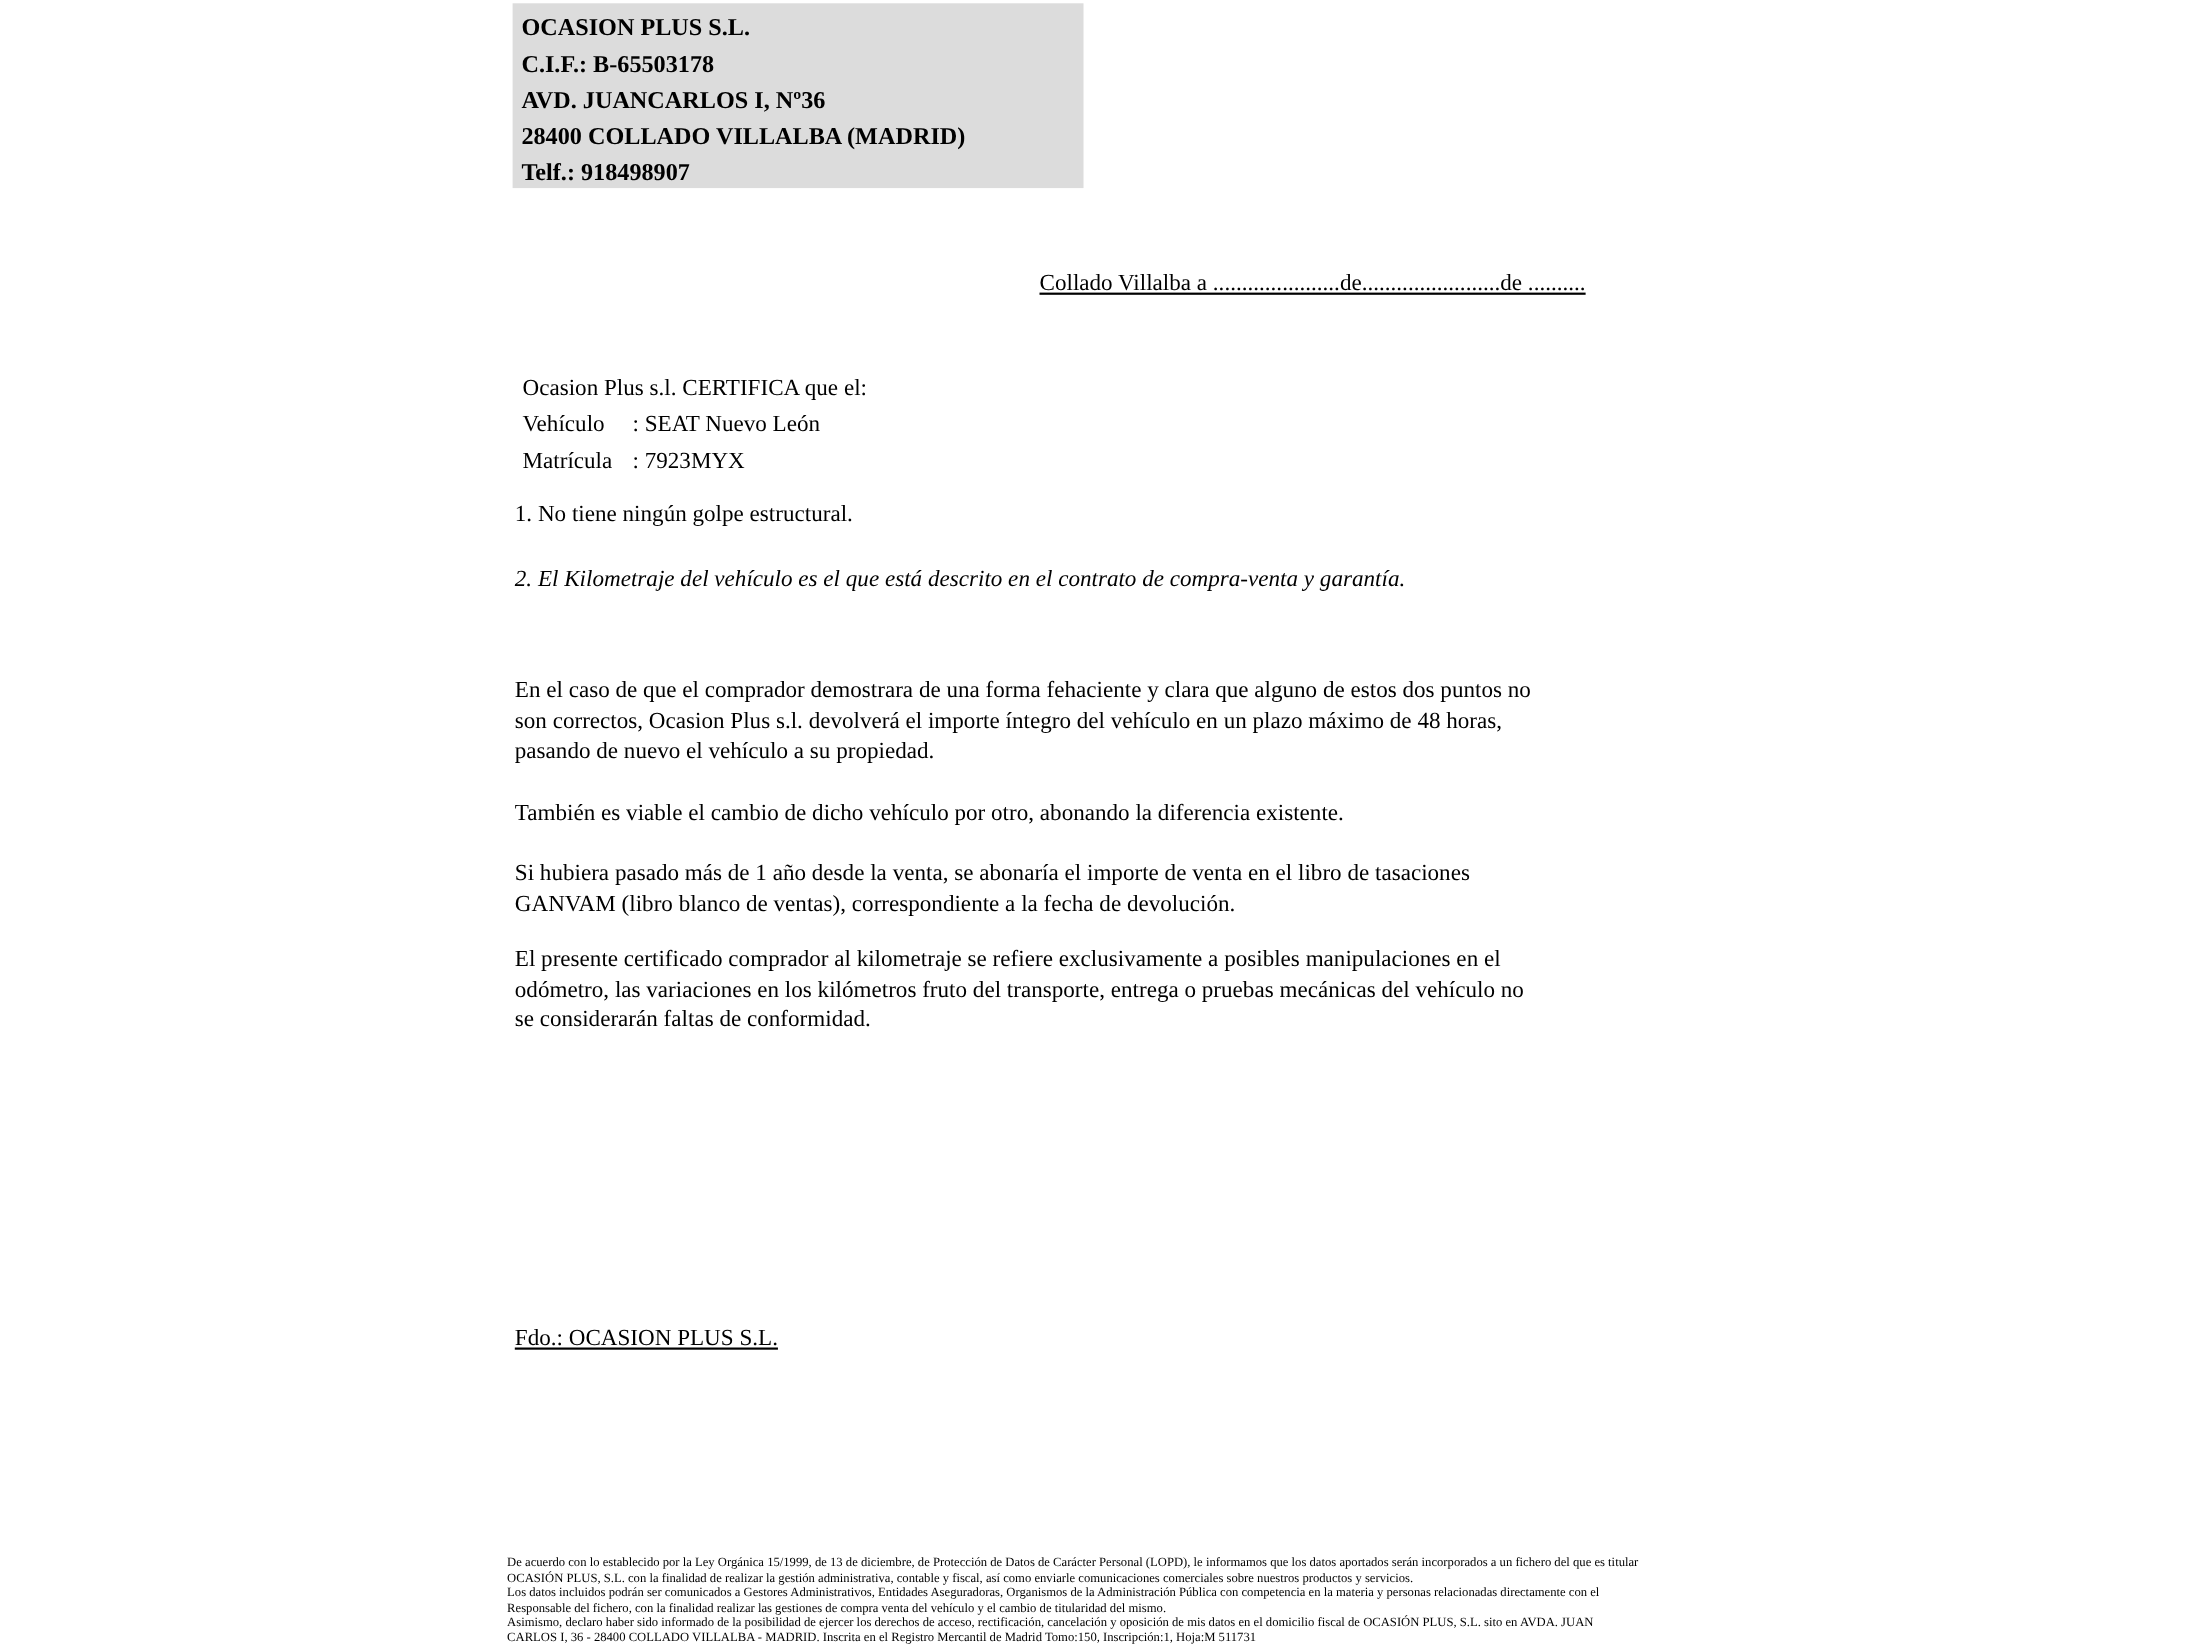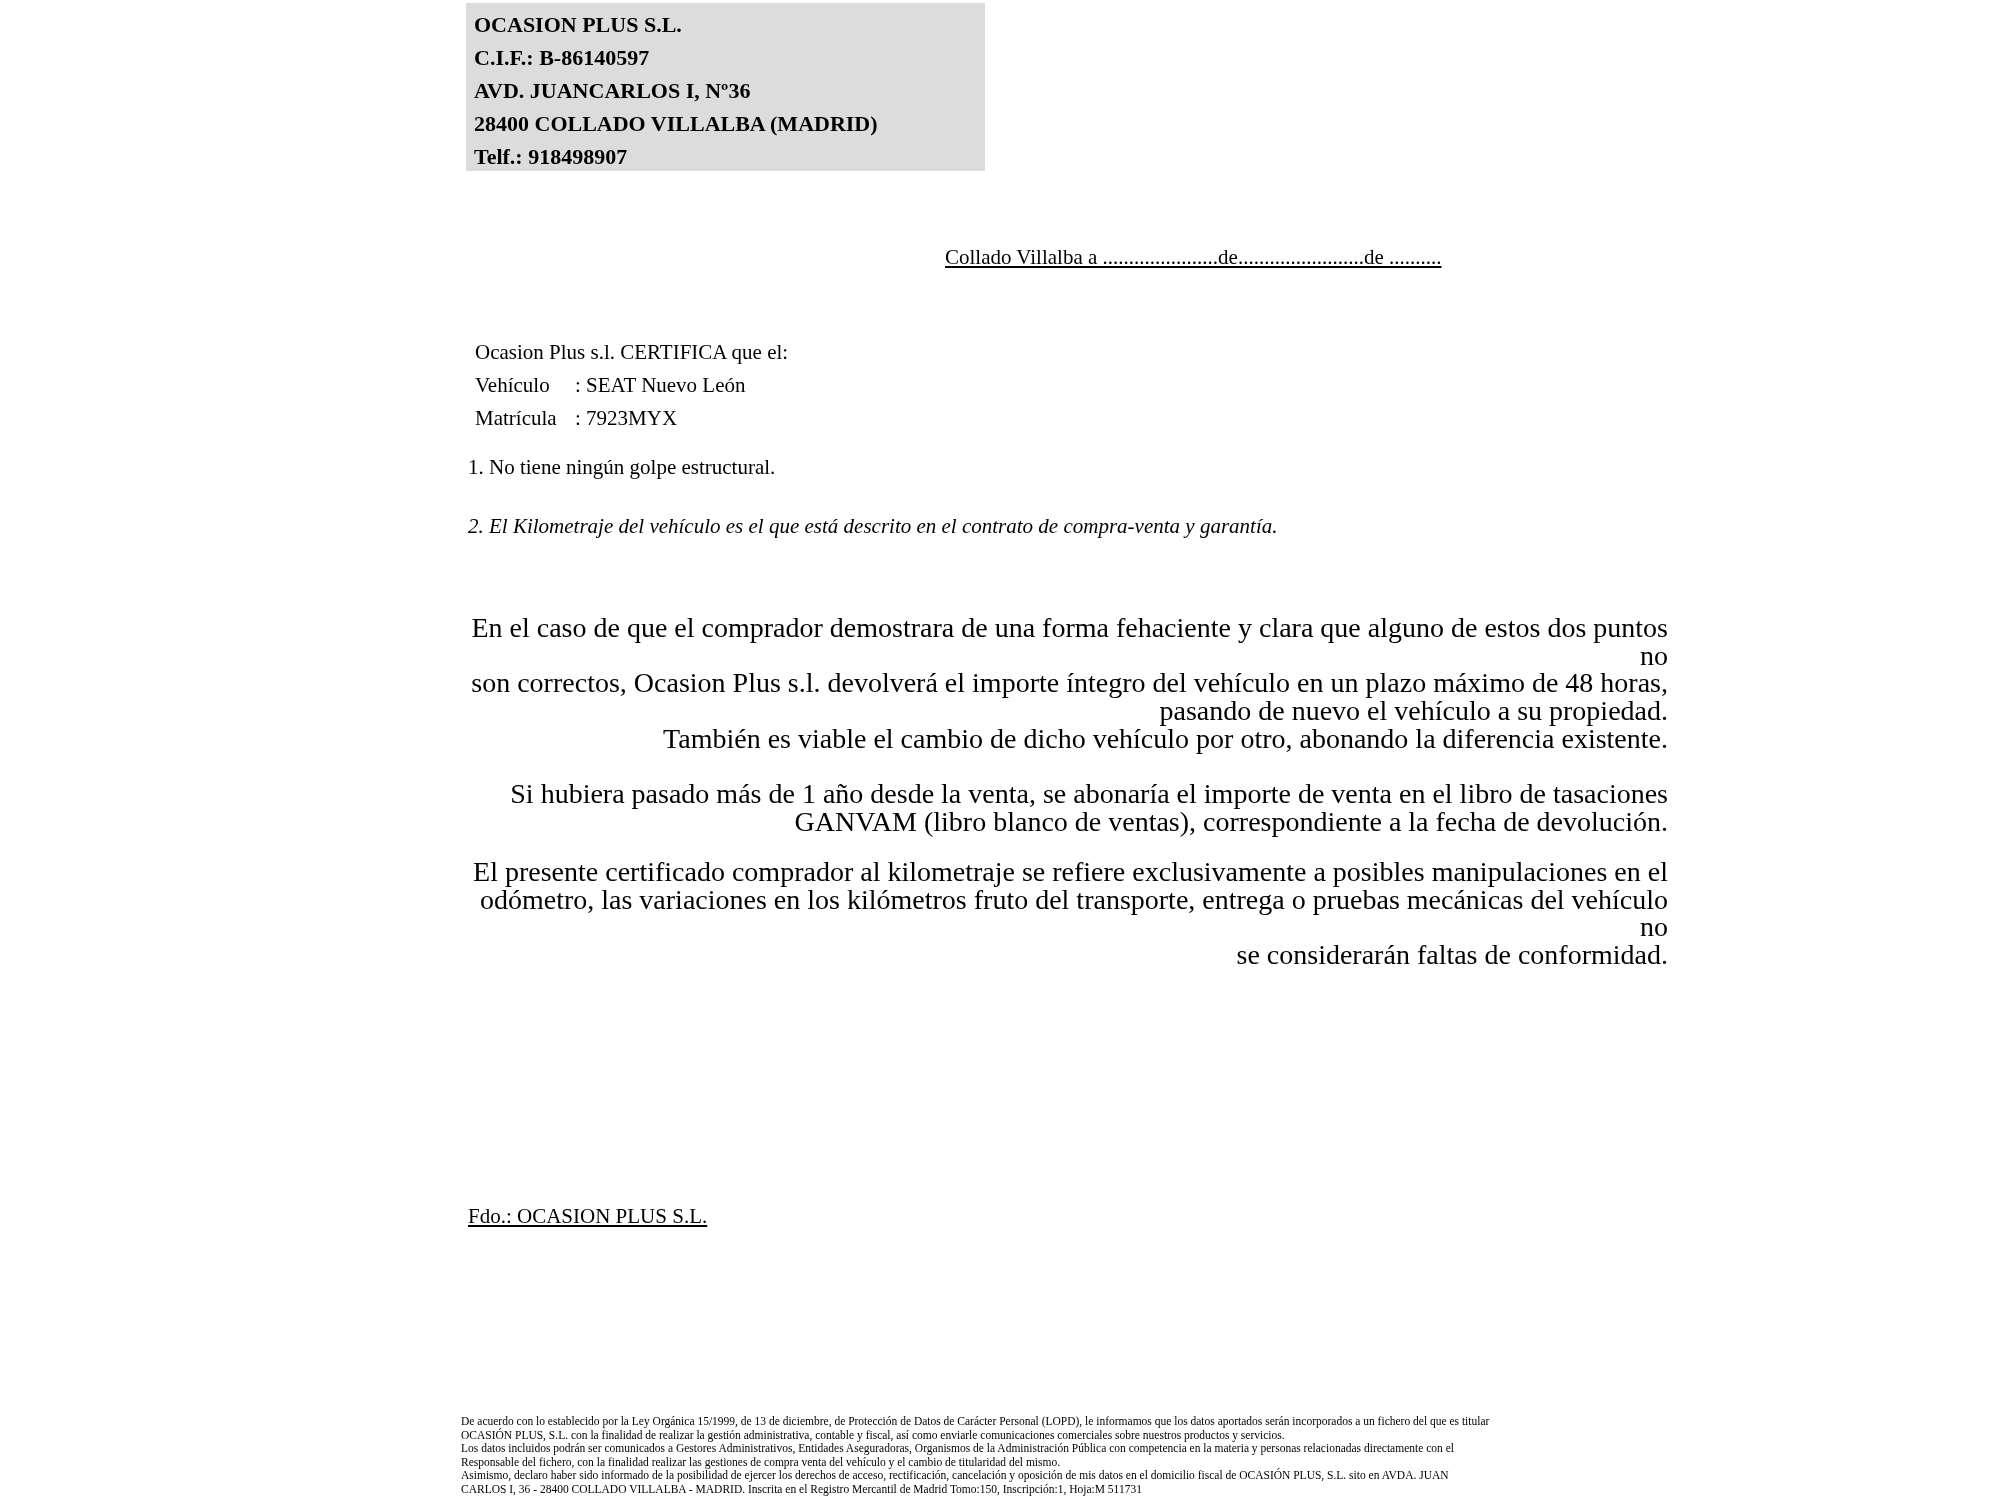--- a/index.html
+++ b/index.html
@@ -54,24 +54,23 @@
     font-size: 21px;
     line-height: 24px;
     white-space: nowrap;
   }
   .item-1 { top: 455px; }
   .item-2 { top: 514px; font-style: italic; }
   .para {
     position: absolute;
     left: 468px;
     width: 1200px;
-    font-size: 28px;
+    font-size: 21px;
     line-height: 27.5px;
     white-space: pre-line;
-    text-align: right;
   }
   .para-1 { top: 614px; }
   .para-2 { top: 725px; }
   .para-3 { top: 780px; }
   .para-4 { top: 858px; }
   .signature {
     position: absolute;
     left: 468px;
     top: 1204px;
     font-size: 21px;
@@ -89,21 +88,21 @@
   }
   .legal .lline { white-space: nowrap; }
 </style>
 </head>
 <body>
 
 <div class="page">
 
   <div class="header-box" style="background: rgb(220, 220, 220);">
     <div class="hline">OCASION PLUS S.L.</div>
-    <div class="hline">C.I.F.: B-86140597</div>
+    <div class="hline">C.I.F.: B-65503178</div>
     <div class="hline">AVD. JUANCARLOS I, Nº36</div>
     <div class="hline">28400 COLLADO VILLALBA (MADRID)</div>
     <div class="hline">Telf.: 918498907</div>
   </div>
 
   <div class="date-line">Collado Villalba a ......................de........................de ..........</div>
 
   <div class="certify">
     <div>Ocasion Plus s.l. CERTIFICA que el:</div>
     <div class="field-row"><span class="field-label-wrap"><span class="u">Vehículo</span></span><span>: SEAT Nuevo León</span></div>

